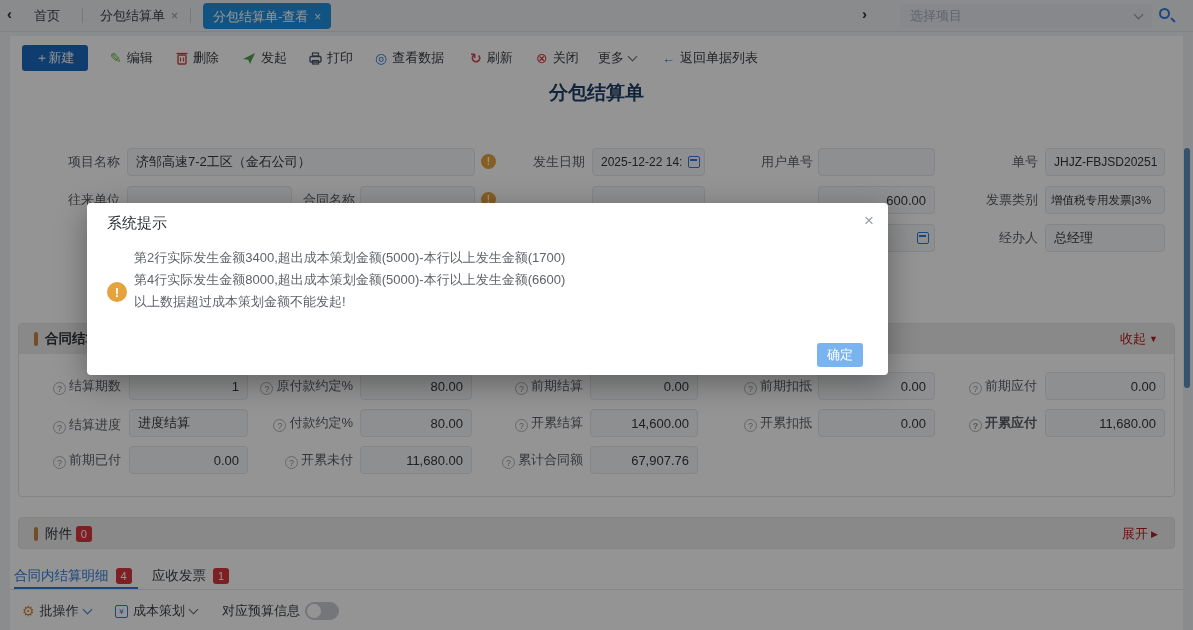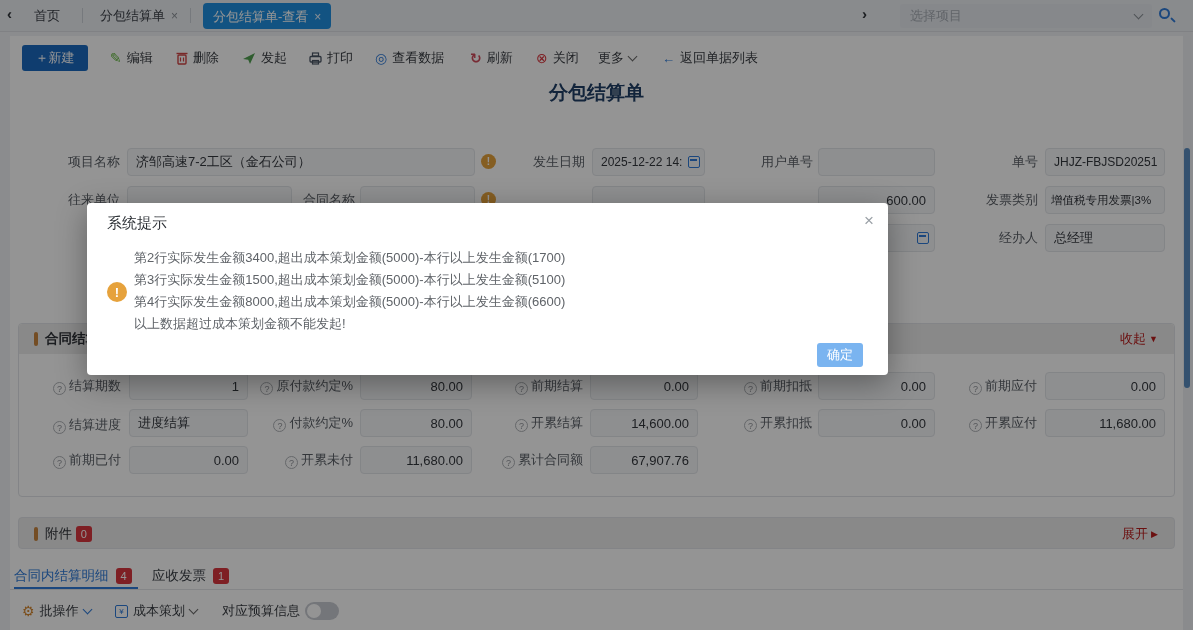--- a/index.html
+++ b/index.html
@@ -241,21 +241,21 @@
         <span>80.00</span>
       </div>
     <div class="lbl" style="left:458px;top:373px;width:115px;"><span class="qicon">?</span><span>开累结算</span></div>
     <div class="inp num" style="left:580px;top:373px;width:108px;">
         <span>14,600.00</span>
       </div>
     <div class="lbl" style="left:690px;top:373px;width:112px;"><span class="qicon">?</span><span>开累扣抵</span></div>
     <div class="inp num" style="left:808px;top:373px;width:117px;">
         <span>0.00</span>
       </div>
-    <div class="lbl" style="left:915px;top:373px;width:112px;"><span class="qicon">?</span><span>开累应付</span></div>
+    <div class="lbl" style="left:915px;top:373px;width:112px;font-weight:bold;"><span class="qicon">?</span><span>开累应付</span></div>
     <div class="inp num" style="left:1035px;top:373px;width:120px;">
         <span>11,680.00</span>
       </div>
 
     <div class="lbl" style="left:8px;top:410px;width:103px;"><span class="qicon">?</span><span>前期已付</span></div>
     <div class="inp num" style="left:119px;top:410px;width:119px;">
         <span>0.00</span>
       </div>
     <div class="lbl" style="left:228px;top:410px;width:115px;"><span class="qicon">?</span><span>开累未付</span></div>
     <div class="inp num" style="left:350px;top:410px;width:112px;">
@@ -304,20 +304,19 @@
   <div class="sb-track"></div>
   <div class="sb-thumb"></div>
 
   <div class="overlay"></div>
   <div class="modal">
     <div class="modal-title">系统提示</div>
     <div class="modal-close">×</div>
     <div class="warn-ic">!</div>
     <div class="modal-lines">
       <div>第2行实际发生金额3400,超出成本策划金额(5000)-本行以上发生金额(1700)</div>
-      <div>第3行实际发生金额1500,超出成本策划金额(5000)-本行以上发生金额(5100)</div>
       <div>第4行实际发生金额8000,超出成本策划金额(5000)-本行以上发生金额(6600)</div>
       <div>以上数据超过成本策划金额不能发起!</div>
     </div>
     <div class="modal-ok">确定</div>
   </div>
 
 </div>
 
 </body></html>

